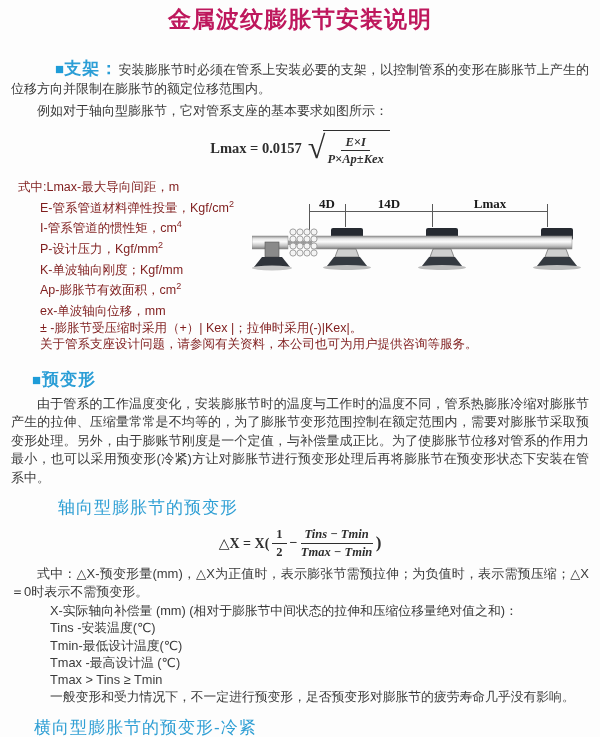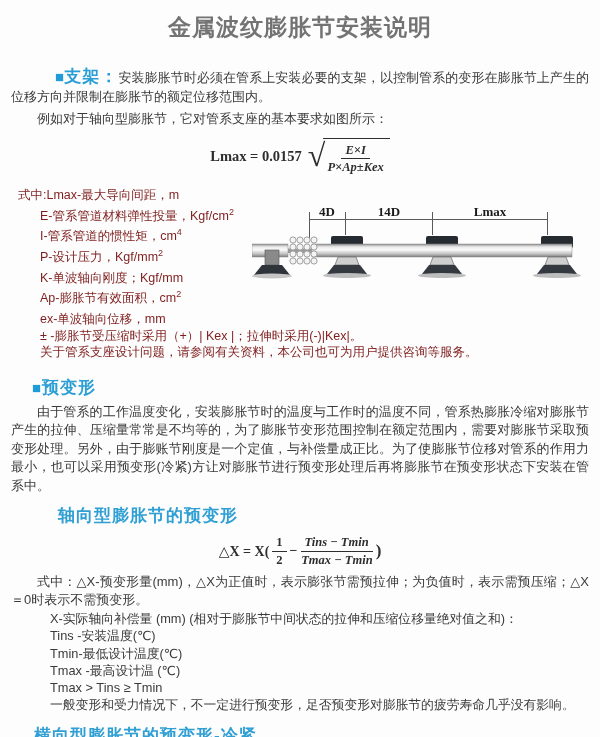--- a/index.html
+++ b/index.html
@@ -6,25 +6,25 @@
   html,body { width:600px; height:737px; }
   body {
     background:#fdfdfd;
     font-family:"Liberation Sans","DejaVu Sans",sans-serif;
     color:#3a3a3a;
     overflow:hidden;
   }
   .page { position:relative; width:600px; height:737px; }
 
   .title {
-    margin-top:12px;
+    margin-top:4px;
     text-align:center;
     font-size:23px;
     font-weight:700;
-    color:#737373;
+    color:#be185d;
     letter-spacing:1px;
     line-height:30px;
   }
 
   .para {
     margin:0 11px;
     font-size:13px;
     line-height:19px;
     text-align:justify;
     color:#3a3a3a;
@@ -64,21 +64,21 @@
   
   .sec-head {
     margin:16px 0 0 32px;
     font-size:17px; font-weight:600; color:#2b9ed6; letter-spacing:1px;
     line-height:22px;
   }
   .sec-head .sq { color:#1e9cd8; font-size:15px; }
   .p-preform { margin-top:4px; text-indent:26px; line-height:18.5px; }
 
   .sub-head {
-    font-size:17px; font-weight:700; color:#2f9fd4; letter-spacing:1px; line-height:22px;
+    font-size:17px; font-weight:400; color:#2f9fd4; letter-spacing:1px; line-height:22px;
   }
   .sub-axial { margin:10px 0 0 58px; }
   .sub-lateral { margin:12px 0 0 34px; }
 
   .f2 { margin-top:7px; height:34px; font-size:14px; }
   .f2 .paren { font-size:17px; font-weight:600; }
 
   .p-where { margin-top:5px; text-indent:26px; line-height:18px; }
   .axial-items { margin:1px 0 0 50px; font-size:12.8px; line-height:17.2px; }
 
@@ -206,21 +206,21 @@
 
   <div class="sub-head sub-axial">轴向型膨胀节的预变形</div>
 
   <div class="formula-row f2">
     <span>△X = X(</span>
     <span class="frac" style="margin:0 3px;">
       <span class="num">1</span>
       <span class="den">2</span>
     </span>
     <span>−</span>
-    <span class="frac it" style="margin:0 3px;align-items:flex-end;">
+    <span class="frac it" style="margin:0 3px;">
       <span class="num">Tins − Tmin</span>
       <span class="den">Tmax − Tmin</span>
     </span>
     <span class="paren">)</span>
   </div>
 
   <p class="para p-where">式中：△X-预变形量(mm)，△X为正值时，表示膨张节需预拉伸；为负值时，表示需预压缩；△X＝0时表示不需预变形。</p>
 
   <div class="axial-items">
     <div>X-实际轴向补偿量 (mm) (相对于膨胀节中间状态的拉伸和压缩位移量绝对值之和)：</div>

